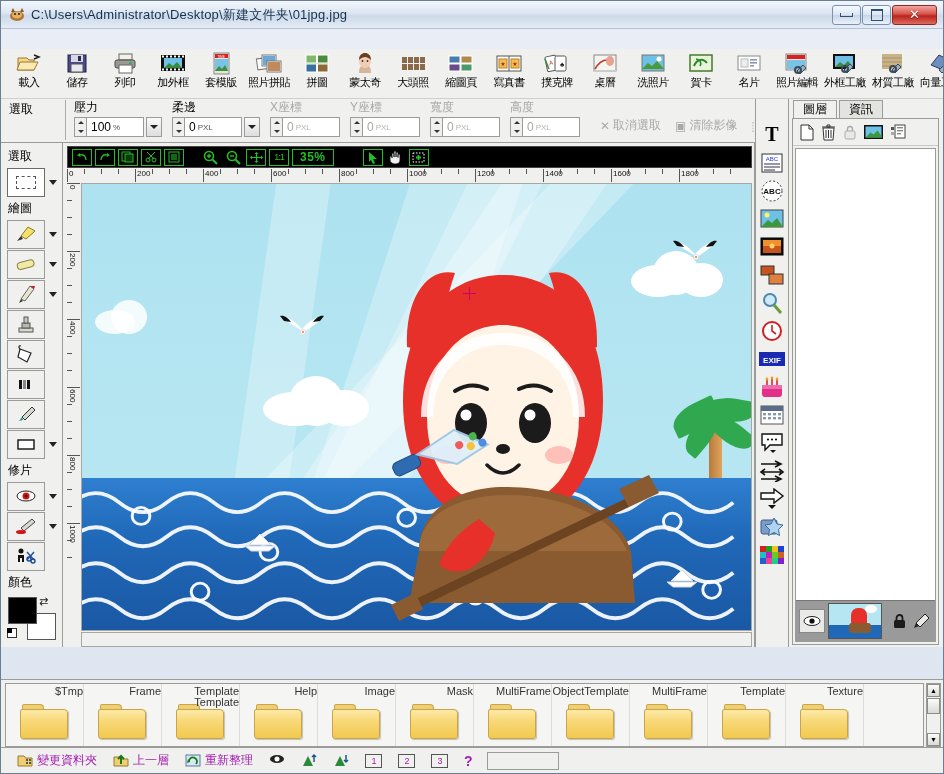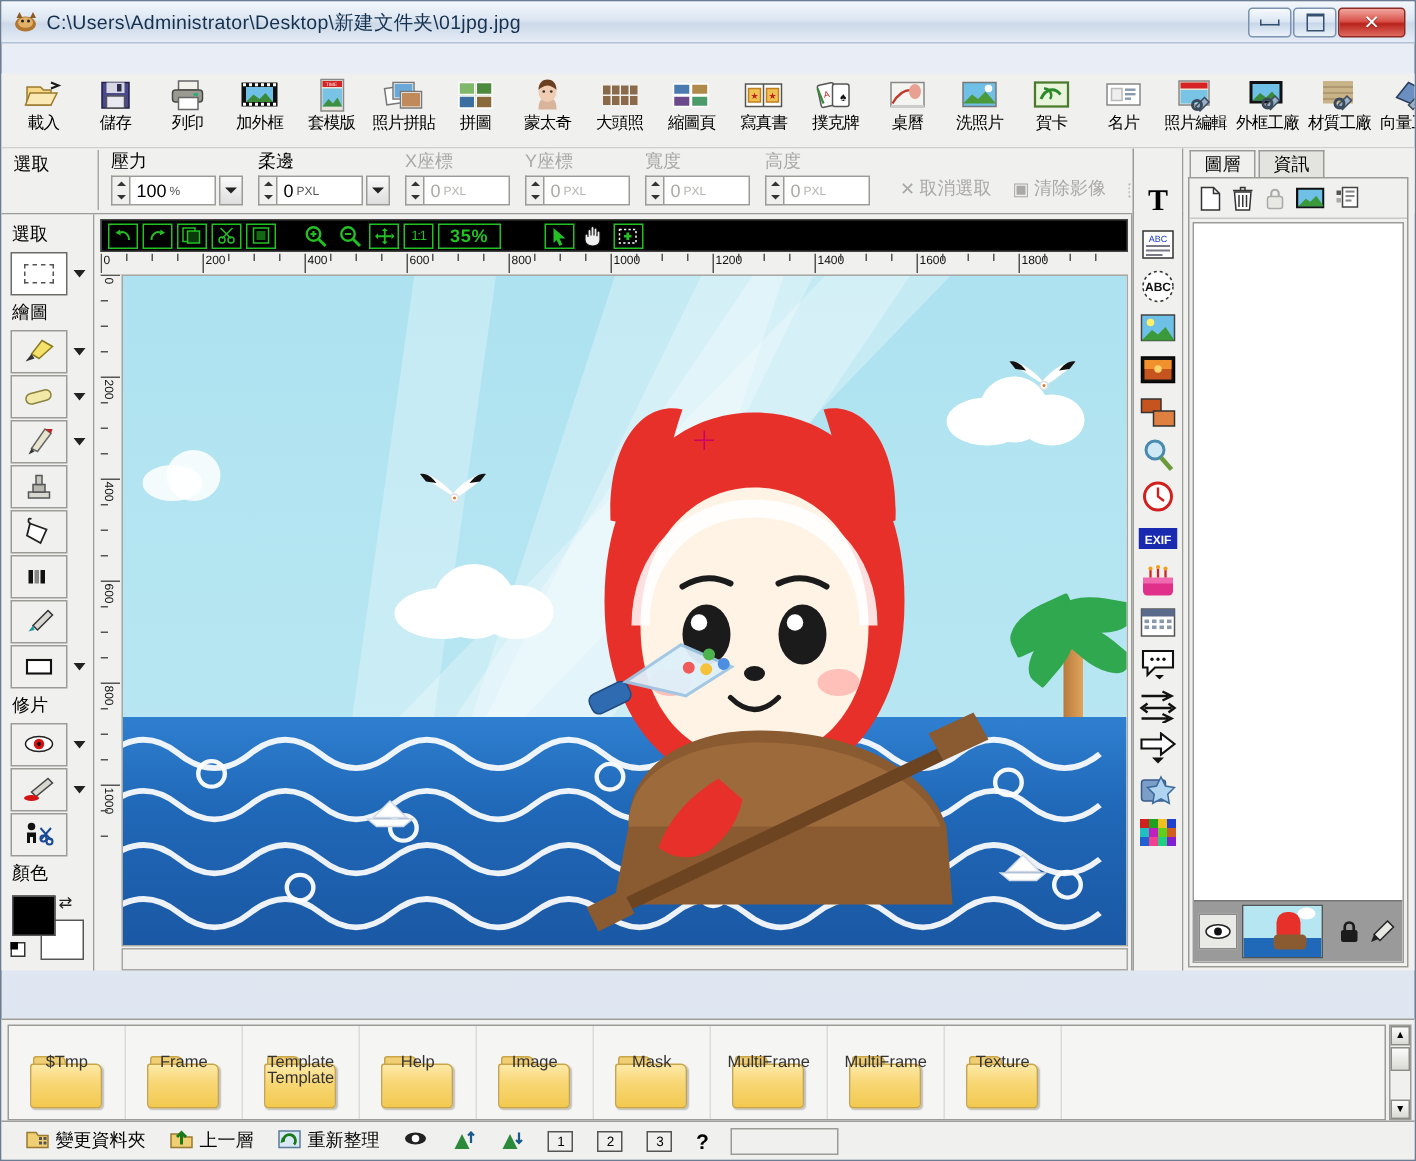--- a/index.html
+++ b/index.html
@@ -208,38 +208,38 @@
   .btab{font-size:12px;padding:2px 8px;border:1px solid #9b9b97;border-bottom:none;background:#e8e8e5;
      margin-right:1px;line-height:14px;white-space:nowrap;}
   .btab.active{background:#f0f0ef;color:#1a1ad0;position:relative;top:1px;padding-bottom:3px;}
   .browser{
     position:absolute;left:0;right:0;bottom:26px;height:68px;background:#f0f0ef;
     border-top:1px solid #9b9b97;box-sizing:border-box;padding:3px 2px 0 4px;display:flex;
   }
   .folders{flex:1;display:flex;border:1px solid #9b9b97;background:#f5f5f3;overflow:hidden;box-sizing:border-box;}
   .folder{width:78px;flex:none;border-right:1px solid #dcdcd8;display:flex;flex-direction:column;
      align-items:center;padding-top:2px;box-sizing:border-box;position:relative;}
-  .fname{font-size:11px;color:#333;line-height:11px;text-align:center;position:absolute;top:19px;width:100%;z-index:2;}
+  .fname{font-size:11px;color:#333;line-height:11px;text-align:right;position:absolute;top:2px;width:100%;z-index:2;}
   .ficon{width:50px;height:36px;position:relative;margin-top:18px;}
   .ficon .tab{position:absolute;left:2px;top:0;width:20px;height:6px;background:#f0cf74;
      border:1px solid #c9a548;border-bottom:none;border-radius:2px 4px 0 0;}
   .ficon .body{position:absolute;left:0;top:5px;width:46px;height:28px;
      background:linear-gradient(180deg,#fde9a8 0%,#f8d877 40%,#f2c94f 100%);
      border:1px solid #c9a548;border-radius:2px 4px 3px 3px;box-shadow:1px 1px 1px rgba(0,0,0,.22);}
   .vscroll{width:15px;flex:none;border:1px solid #9b9b97;background:#f0f0ef;margin-left:2px;
      display:flex;flex-direction:column;align-items:center;justify-content:space-between;box-sizing:border-box;}
   .sbtn{width:13px;height:13px;background:linear-gradient(180deg,#fbfbfa,#d9d9d5);border:1px solid #8d8d89;
      display:flex;align-items:center;justify-content:center;box-sizing:border-box;}
   .sthumb{width:13px;height:16px;background:linear-gradient(180deg,#fbfbfa,#d9d9d5);border:1px solid #8d8d89;
      box-sizing:border-box;margin-top:1px;}
   .statusbar{
     position:absolute;left:0;right:0;bottom:0;height:26px;background:#f0f0ef;
     border-top:1px solid #9b9b97;display:flex;align-items:center;padding-left:8px;box-sizing:border-box;gap:0;
   }
-  .sbitem{display:flex;align-items:flex-start;gap:4px;font-size:12px;color:#000000;padding:0 8px;white-space:nowrap;}
+  .sbitem{display:flex;align-items:center;gap:4px;font-size:12px;color:#a21caf;padding:0 8px;white-space:nowrap;}
   .sbicon{width:16px;height:15px;position:relative;}
   .numbtn{width:17px;height:14px;border:1px solid #555;font-size:9px;display:flex;align-items:center;
      justify-content:center;box-sizing:border-box;letter-spacing:-1px;}
   .sbfield{margin-left:6px;width:70px;height:16px;border:1px solid #9b9b97;background:#f0f0ef;}
 </style>
 </head>
 <body>
 
 <div class="app">
 
@@ -1343,21 +1343,35 @@
           </div>
       </div>
       <div class="folder">
         <div class="fname">MultiFrame</div>
         <div class="ficon">
             <div class="tab"></div>
             <div class="body"></div>
           </div>
       </div>
       <div class="folder">
+        <div class="fname">ObjectTemplate</div>
+        <div class="ficon">
+            <div class="tab"></div>
+            <div class="body"></div>
+          </div>
+      </div>
+      <div class="folder">
         <div class="fname">MultiFrame</div>
+        <div class="ficon">
+            <div class="tab"></div>
+            <div class="body"></div>
+          </div>
+      </div>
+      <div class="folder">
+        <div class="fname">Template</div>
         <div class="ficon">
             <div class="tab"></div>
             <div class="body"></div>
           </div>
       </div>
       <div class="folder">
         <div class="fname">Texture</div>
         <div class="ficon">
             <div class="tab"></div>
             <div class="body"></div>

